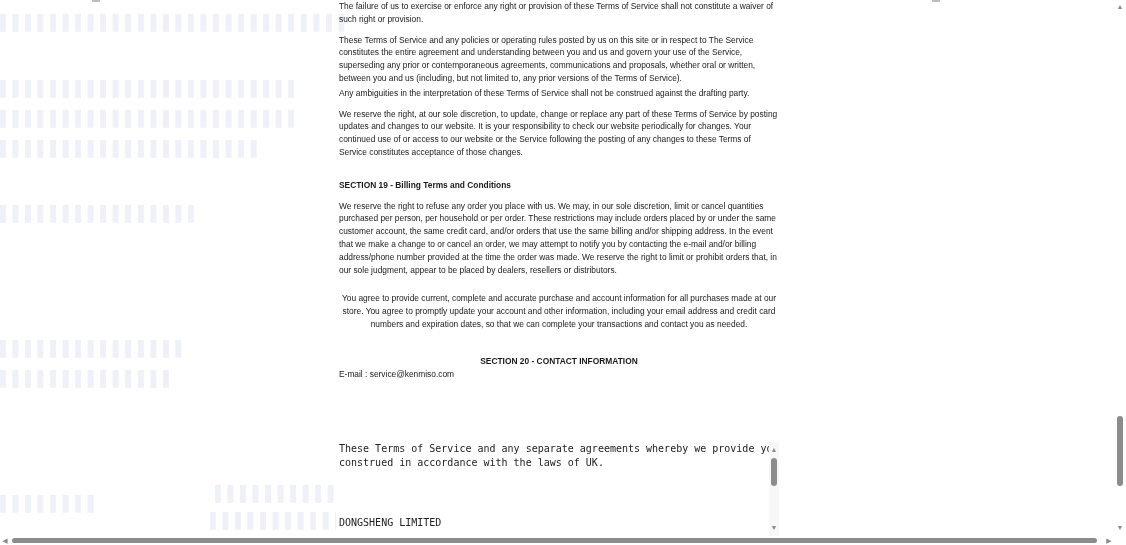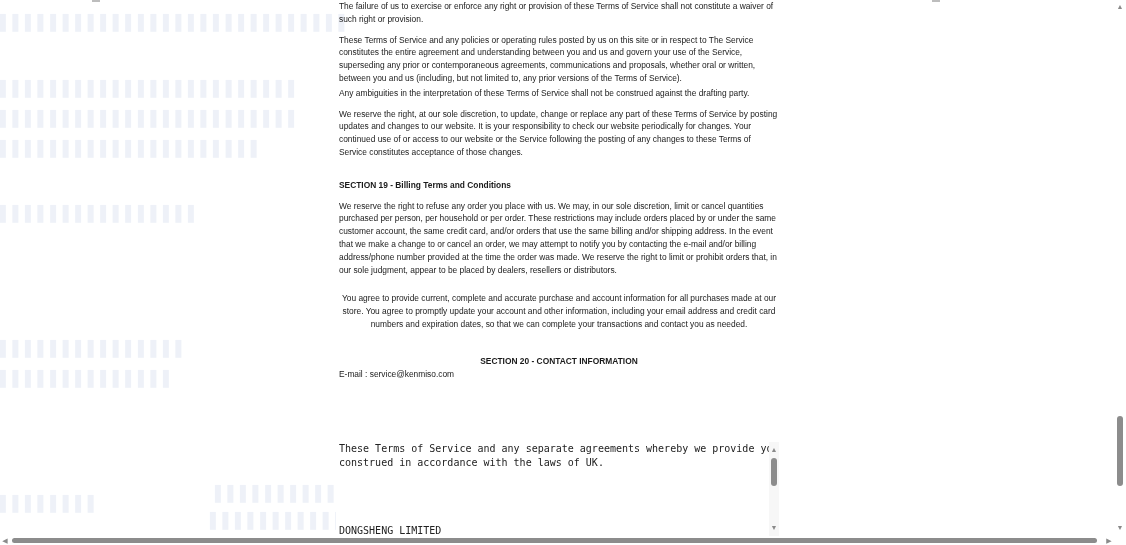--- a/index.html
+++ b/index.html
@@ -7,21 +7,21 @@
          font-family:"Liberation Sans", sans-serif; color:#1a1a1a; }
   .ghost { position:absolute; color:#eef1f8; font-family:"DejaVu Sans", sans-serif; font-weight:bold;
            font-size:15px; letter-spacing:1px; white-space:nowrap; }
   .top-bar { position:absolute; top:0; height:2px; background:#bdbdbd; }
   .content { position:absolute; left:339px; top:0; width:440px; font-size:8.4px; line-height:12.8px; }
   .content p { margin:0; }
   .content .heading { font-weight:bold; }
   .terms-box { position:absolute; left:336px; top:442px; width:443px; height:94px; background:#fff; }
   .terms-text { position:absolute; left:3px; top:0; width:430px; height:94px; overflow:hidden;
                 font-family:"DejaVu Sans Mono", monospace; font-size:10px; line-height:13.5px; white-space:pre; color:#222; }
-  .terms-company { position:absolute; left:3px; bottom:0; font-family:"DejaVu Sans Mono", monospace; font-size:10px; color:#222; }
+  .terms-company { position:absolute; left:3px; bottom:8px; font-family:"DejaVu Sans Mono", monospace; font-size:10px; color:#222; }
   .vscroll-box { position:absolute; right:0; top:0; width:10px; height:94px; background:#f7f7f7; }
   .arrow { position:absolute; font-size:7px; color:#8a8a8a; line-height:8px; width:10px; text-align:center; }
   .thumb-v { position:absolute; left:2px; width:6px; background:#8c8c8c; border-radius:3px; }
   .page-vscroll { position:absolute; right:0; top:0; width:12px; height:536px; background:#ffffff; }
   .page-hscroll { position:absolute; left:0; bottom:0; width:1126px; height:9px; background:#ffffff; }
   .thumb-h { position:absolute; top:2px; height:5px; background:#8c8c8c; border-radius:3px; }
 </style>
 </head>
 <body>
 

